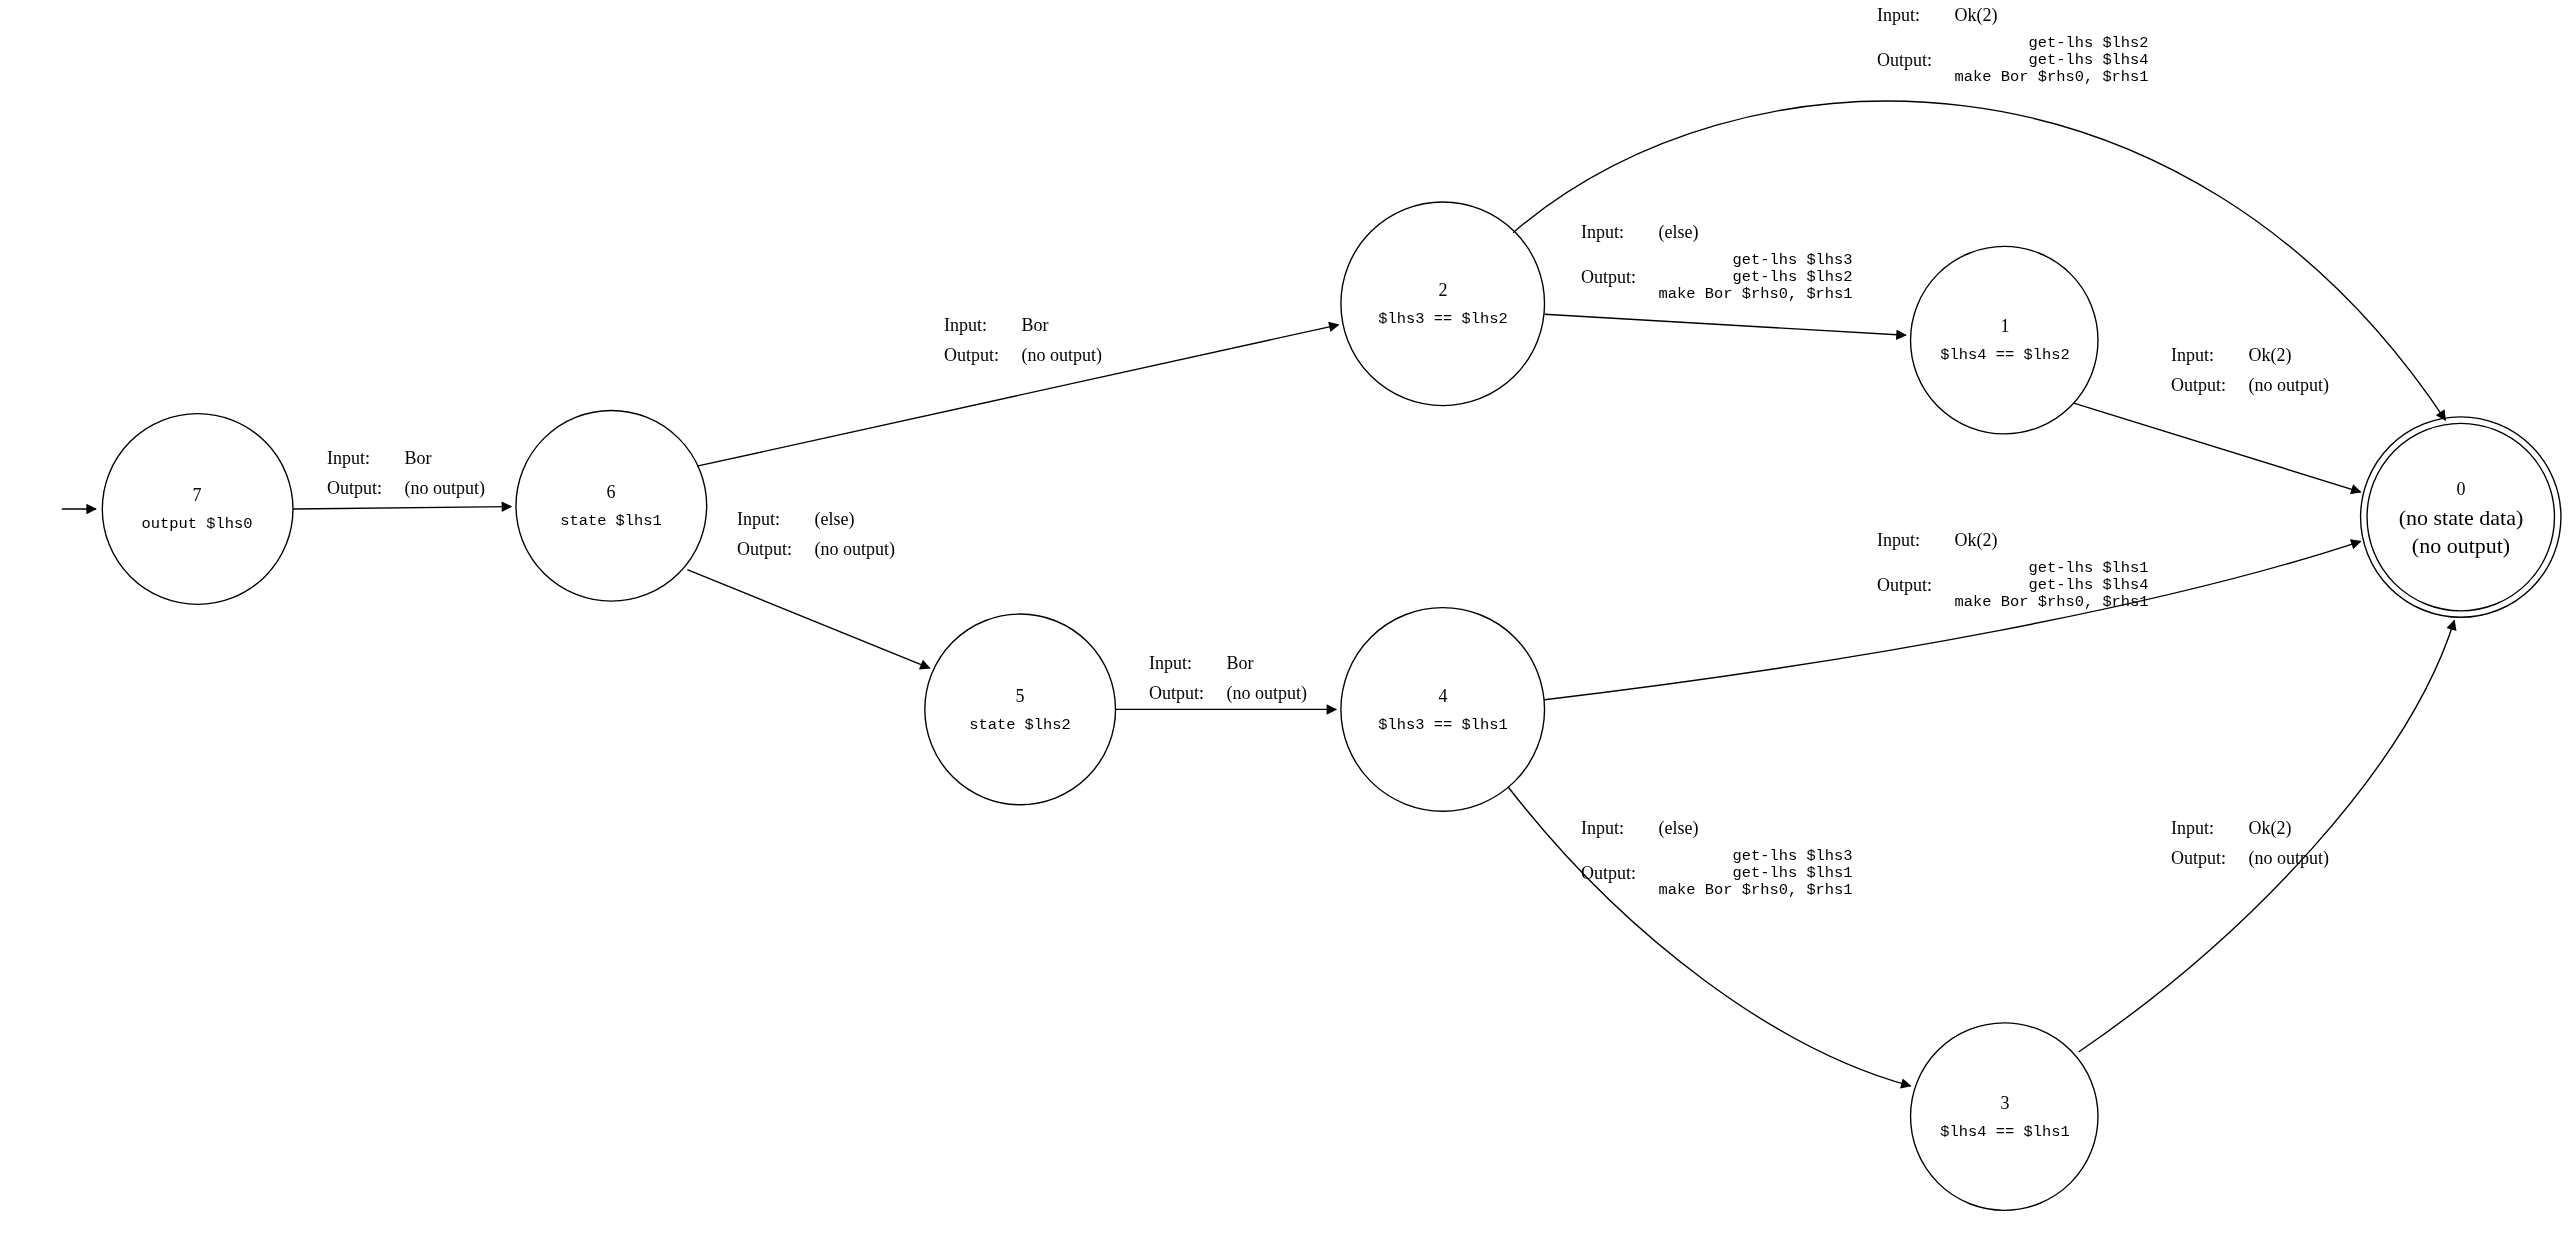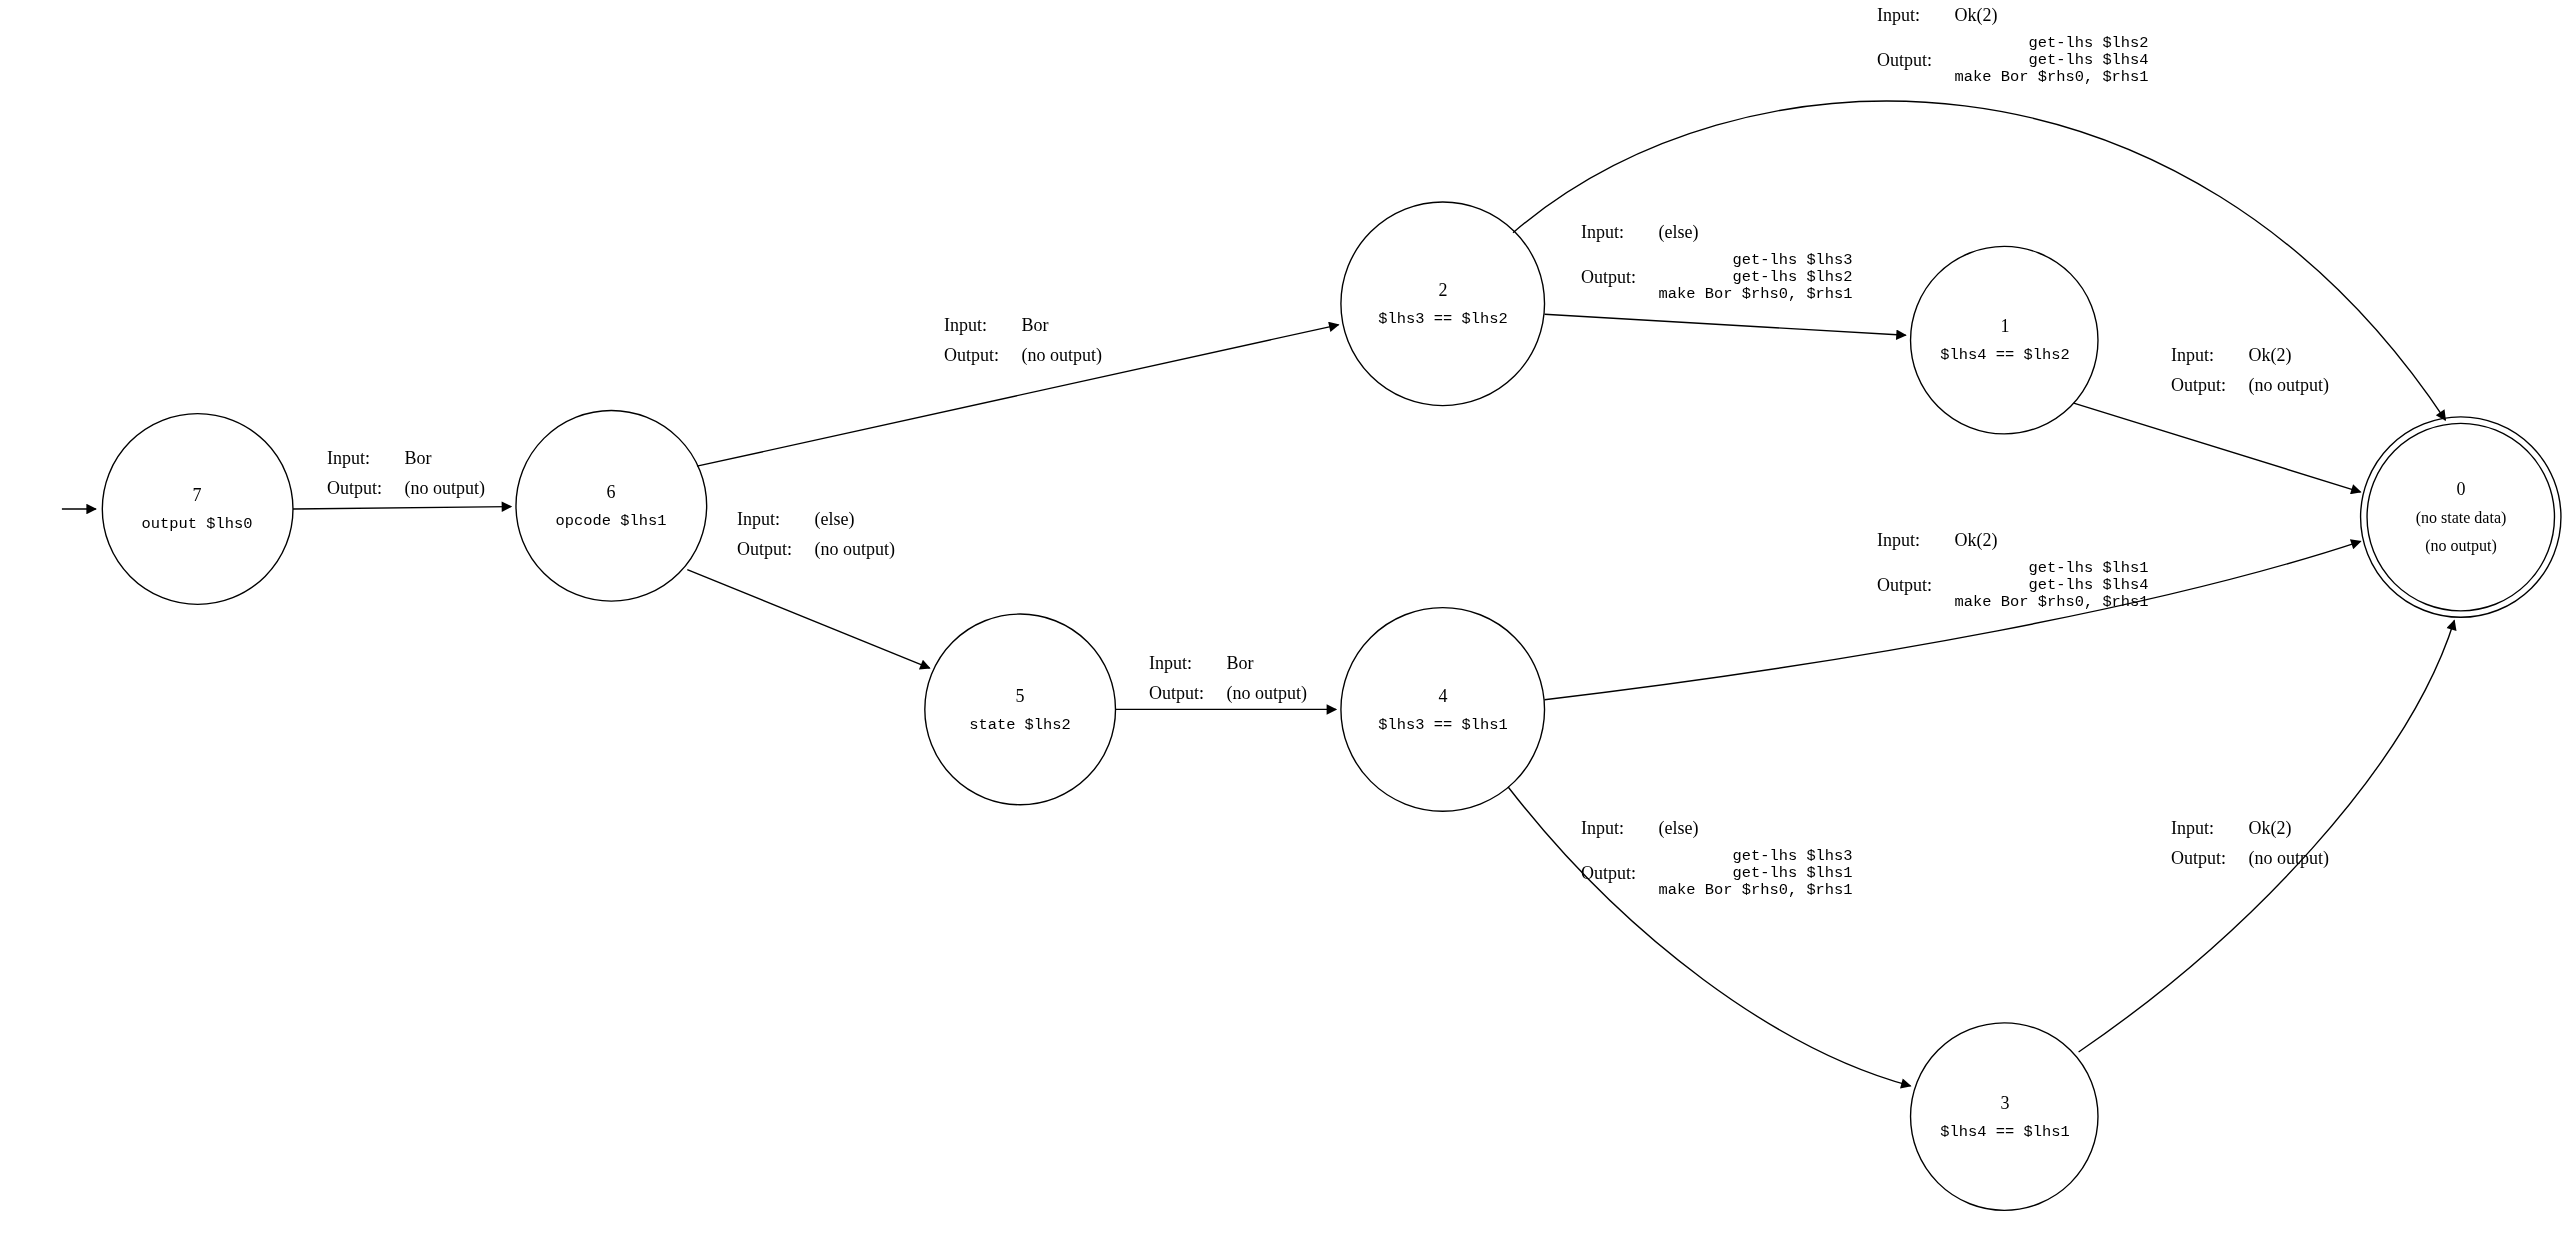--- a/index.html
+++ b/index.html
@@ -21,21 +21,21 @@
     position: absolute;
     transform: translate(-50%, -50%);
     display: flex;
     flex-direction: column;
     align-items: center;
     gap: 10.5px;
     text-align: center;
     white-space: nowrap;
   }
   .sid { font-size: 18px; line-height: 18px; }
-  .ssub { font-size: 16px; line-height: 18px; }
+  .ssub { font-size: 22px; line-height: 18px; }
   .mono { font-family: "Liberation Mono", "DejaVu Sans Mono", monospace; font-size: 15.4px; }
 
   .elabel {
     position: absolute;
     display: grid;
     grid-template-columns: max-content max-content;
     column-gap: 22.6px;
     row-gap: 9px;
     align-items: center;
     font-size: 18px;
@@ -82,21 +82,21 @@
     <path class="edge" d="M 1866 974 C 2010 1160, 2200 1300, 2364 1344" marker-end="url(#arrow)"></path>
     <path class="edge" d="M 2572 1302 C 2780 1160, 2980 950, 3037 768" marker-end="url(#arrow)"></path>
   </svg>
 
   <div class="state" style="left:197px; top:509px;">
     <div class="sid">7</div>
     <div class="ssub mono">output $lhs0</div>
   </div>
   <div class="state" style="left:611px; top:506px;">
     <div class="sid">6</div>
-    <div class="ssub mono">opcode $lhs1</div>
+    <div class="ssub mono">state $lhs1</div>
   </div>
   <div class="state" style="left:1020px; top:710px;">
     <div class="sid">5</div>
     <div class="ssub mono">state $lhs2</div>
   </div>
   <div class="state" style="left:1443px; top:304px;">
     <div class="sid">2</div>
     <div class="ssub mono">$lhs3 == $lhs2</div>
   </div>
   <div class="state" style="left:1443px; top:710px;">

